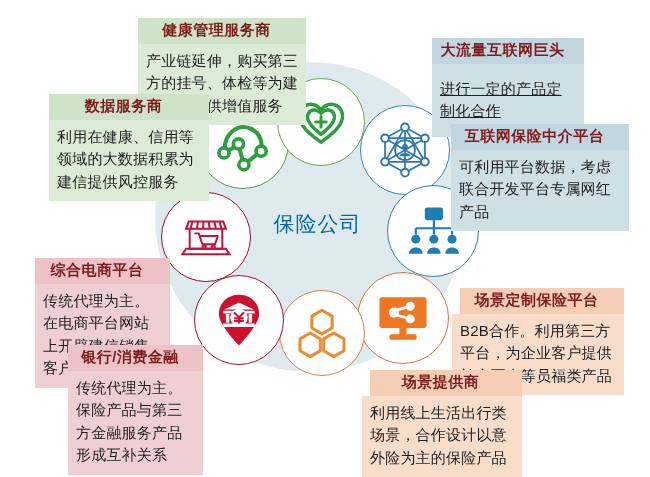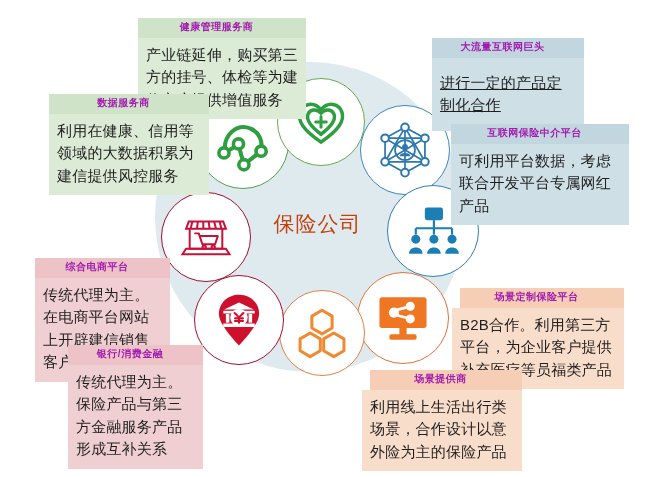--- a/index.html
+++ b/index.html
@@ -30,21 +30,21 @@
     border-radius: 50%;
     background: #dfeaef;
   }
   .center-label {
     position: absolute;
     left: 245px;
     top: 210px;
     width: 145px;
     text-align: center;
     font-size: 21px;
-    color: #c2410c;
+    color: #0369a1;
     letter-spacing: 1px;
     font-weight: 400;
   }
 
   
   .node {
     position: absolute;
     border-radius: 50%;
     background: #ffffff;
     box-sizing: border-box;
@@ -53,23 +53,23 @@
     justify-content: center;
   }
   .node svg { display: block; }
 
   
   .card {
     position: absolute;
     box-sizing: border-box;
   }
   .card .card-title {
-    font-size: 10px;
+    font-size: 15px;
     font-weight: bold;
-    color: #a21caf;
+    color: #7f1d1d;
     padding: 3px 19px 4px 8px;
     text-align: center;
     letter-spacing: 0.5px;
     line-height: 1.25;
   }
   .card .card-body {
     font-size: 15px;
     color: #1f1f1f;
     padding: 6px 8px 8px 8px;
     line-height: 1.5;

